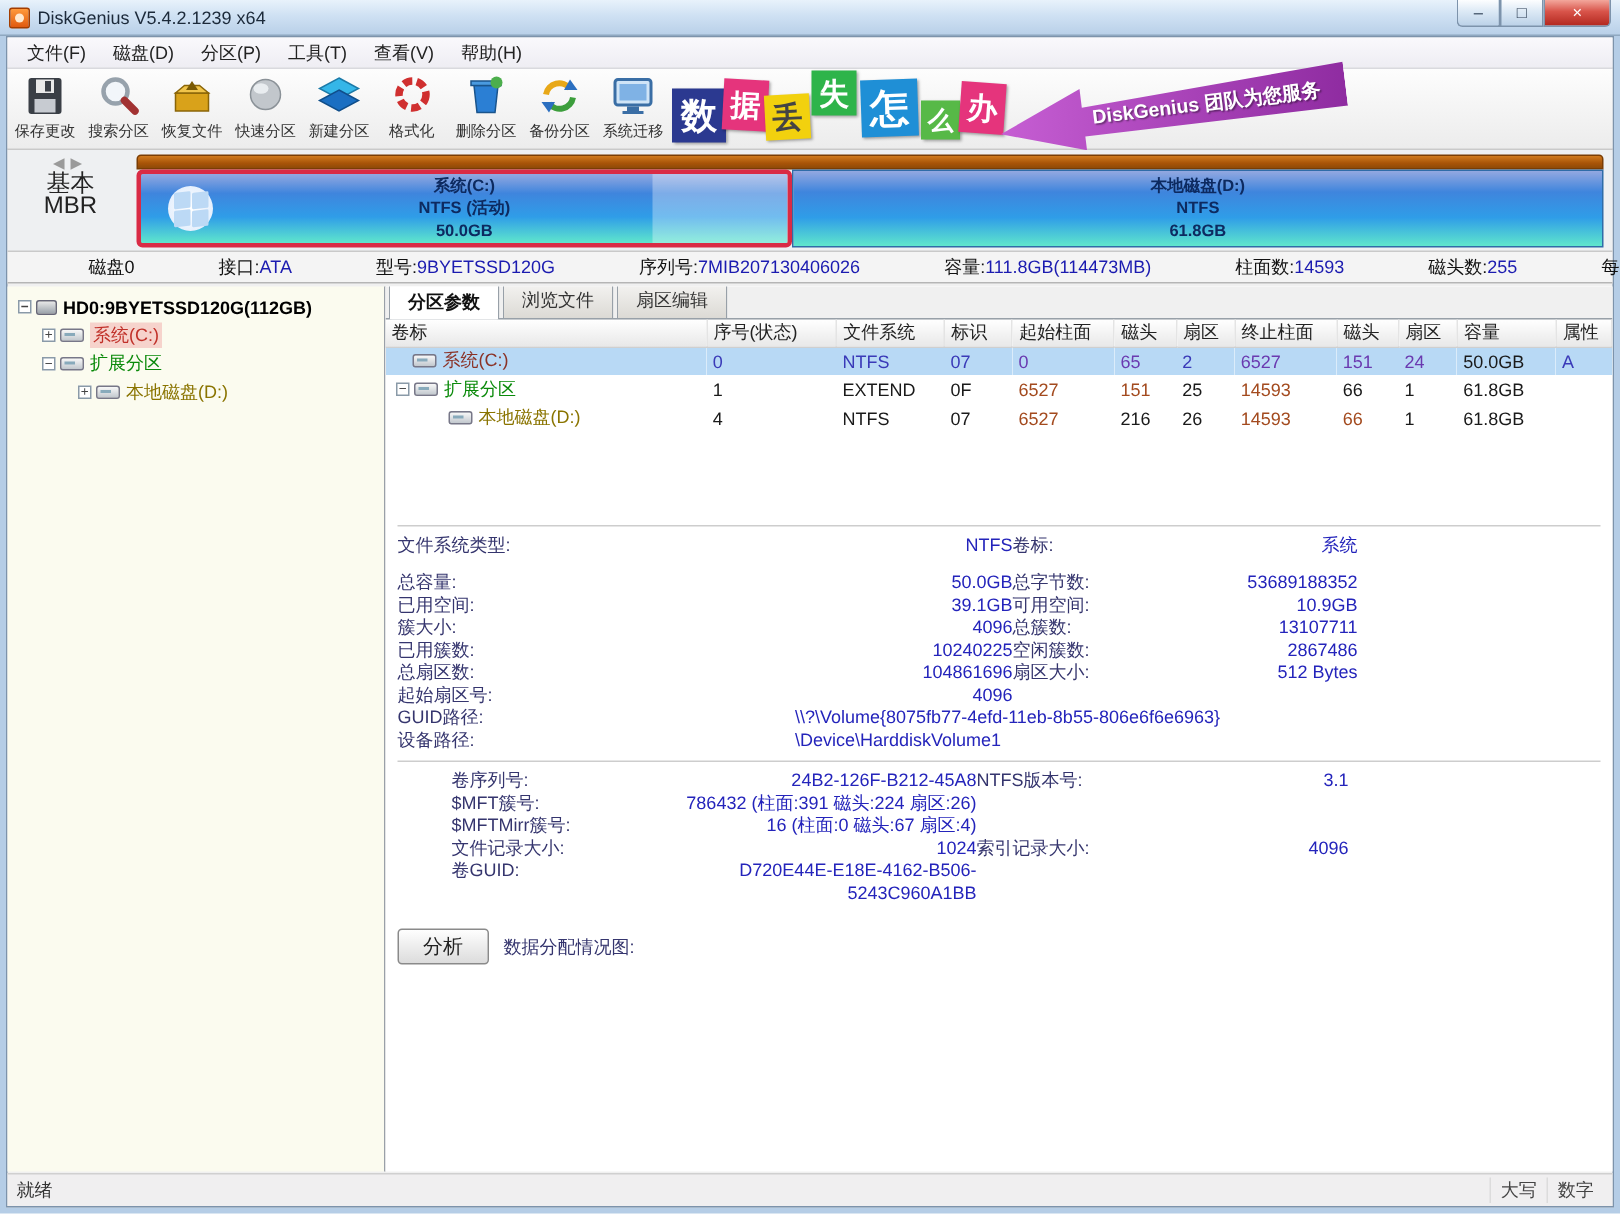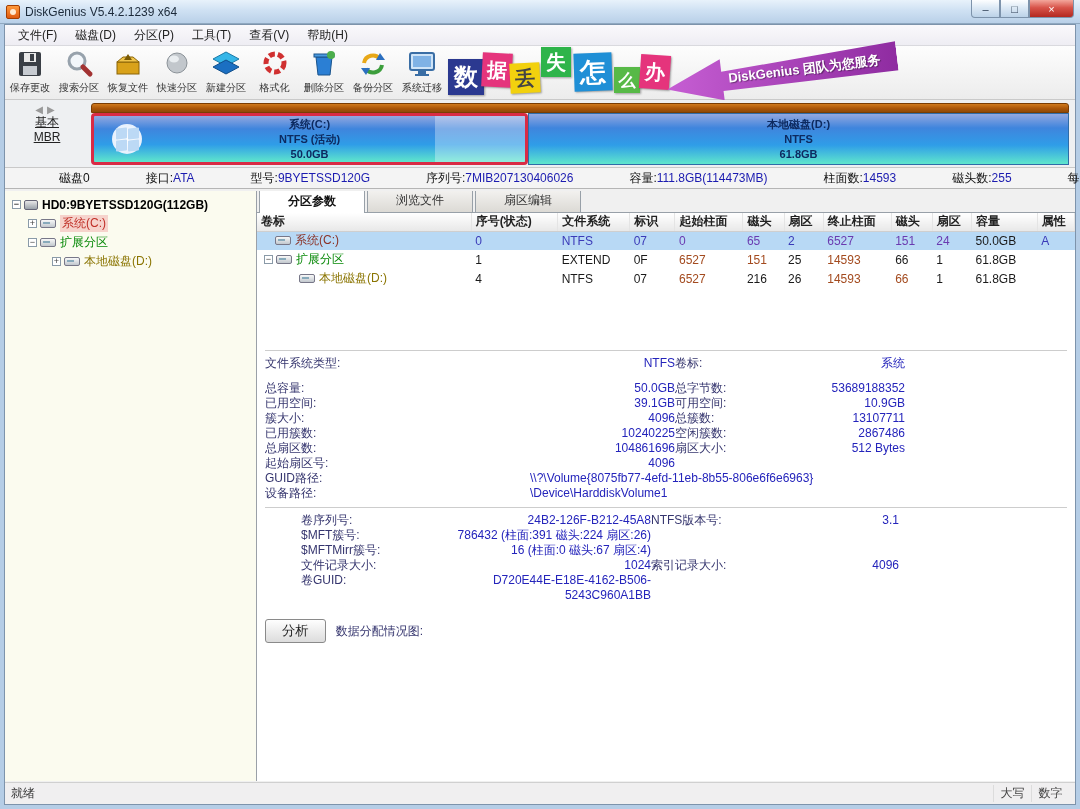--- a/index.html
+++ b/index.html
@@ -51,21 +51,21 @@
     background:linear-gradient(100deg,#c75fd4,#8e2ba0); transform:rotate(-7deg);
     clip-path:polygon(0% 58%, 24% 2%, 24% 32%, 100% 10%, 100% 80%, 24% 78%, 24% 100%);
     display:flex; align-items:center; }
   .arrow-text { color:#fff; font-weight:bold; font-size:13px; padding-left:62px; white-space:nowrap;
     text-shadow:1px 1px 1px rgba(0,0,0,.4); }
 
   
   .disk-visual { height:68px; background:#eef0f2; border-bottom:1px solid #c9c9c9; position:relative; }
   .dv-left { position:absolute; left:0; top:0; width:84px; height:100%; text-align:center; padding-top:4px; color:#333; }
   .dv-nav { color:#9a9a9a; font-size:10px; letter-spacing:4px; cursor:pointer; }
-  .dv-line { font-size:12px; line-height:15px; color:#222;text-decoration:underline; }
+  .dv-line { font-size:16px; line-height:15px; color:#222; }
   .disk-bar { position:absolute; left:86px; top:3px; right:6px; height:62px; }
   .disk-cap { position:absolute; left:0; right:0; top:0; height:10px; border-radius:3px 3px 0 0;
     background:linear-gradient(#d07a1e,#a85408 60%,#8f4a08); border:1px solid #7a3d04; }
   .parts { position:absolute; left:0; right:0; top:10px; bottom:0; display:flex; }
   .part { position:relative; height:100%; background:linear-gradient(#93a8e0 0%,#3f85dd 28%,#2f9de8 62%,#5fe6cc 100%);
     border:1px solid #2f6ca8; display:flex; flex-direction:column; align-items:center; justify-content:center;
     color:#0d2a60; font-weight:bold; font-size:11px; line-height:15px; cursor:pointer; }
   .part.c { width:44.7%; border:3px solid #d92b45; border-radius:4px; }
   .part .free { position:absolute; right:0; top:0; bottom:0; width:21%; background:rgba(255,255,255,.32); }
   .win-logo { position:absolute; left:18px; top:50%; transform:translateY(-50%); width:30px; height:30px;
@@ -91,27 +91,27 @@
   .part-ic::after { content:""; position:absolute; left:2px; top:2px; width:7px; height:2px; background:#8ab; }
   .tr-root { font-weight:bold; color:#000; }
   .tr-c .lbl { color:#c03028; background:#f6d3cc; padding:0 2px; }
   .tr-ext .lbl { color:#0a8a0a; }
   .tr-d .lbl { color:#8a7400; }
 
   .rpanel { flex:1; background:#fff; position:relative; overflow:hidden; }
 
   
   .tabs { height:22px; background:#f0f0f0; display:flex; align-items:flex-end; padding-left:2px; border-bottom:1px solid #98a0a8; }
-  .tab { padding:3px 28px 3px; margin-right:2px; border:1px solid #98a0a8; border-bottom:none;
+  .tab { padding:3px 12px 3px; margin-right:2px; border:1px solid #98a0a8; border-bottom:none;
     background:linear-gradient(#f4f3f1,#dcdad5); border-radius:3px 3px 0 0; color:#333; cursor:pointer; }
   .tab.active { background:#fff; position:relative; top:1px; padding-top:4px; font-weight:bold; color:#111; }
 
   
   table.ptable { border-collapse:collapse; width:100%; table-layout:fixed; }
-  .ptable th { height:18px; font-weight:bold; color:#222; background:linear-gradient(#ffffff,#e8e8e8);
+  .ptable th { height:18px; font-weight:normal; color:#222; background:linear-gradient(#ffffff,#e8e8e8);
     border-bottom:1px solid #cfcfcf; border-right:1px solid #e4e4e4; padding:0 4px; white-space:nowrap; overflow:hidden; }
   .ptable td { height:19px; padding:0 4px; white-space:nowrap; overflow:hidden; color:#1a1a1a; }
   .ptable .num { text-align:left; }
   .ptable .cyl { color:#a34a1e; }
   .ptable tr.sel td { background:#b8d9f5; }
   .ptable tr.sel .cname { color:#8b3226; }
   .ptable tr.sel .cval { color:#3a3ab8; }
   .ptable tr.sel .cyl { color:#6a3ab0; }
   .cname-ext { color:#0a8a0a; }
   .cname-d { color:#8a7400; }

